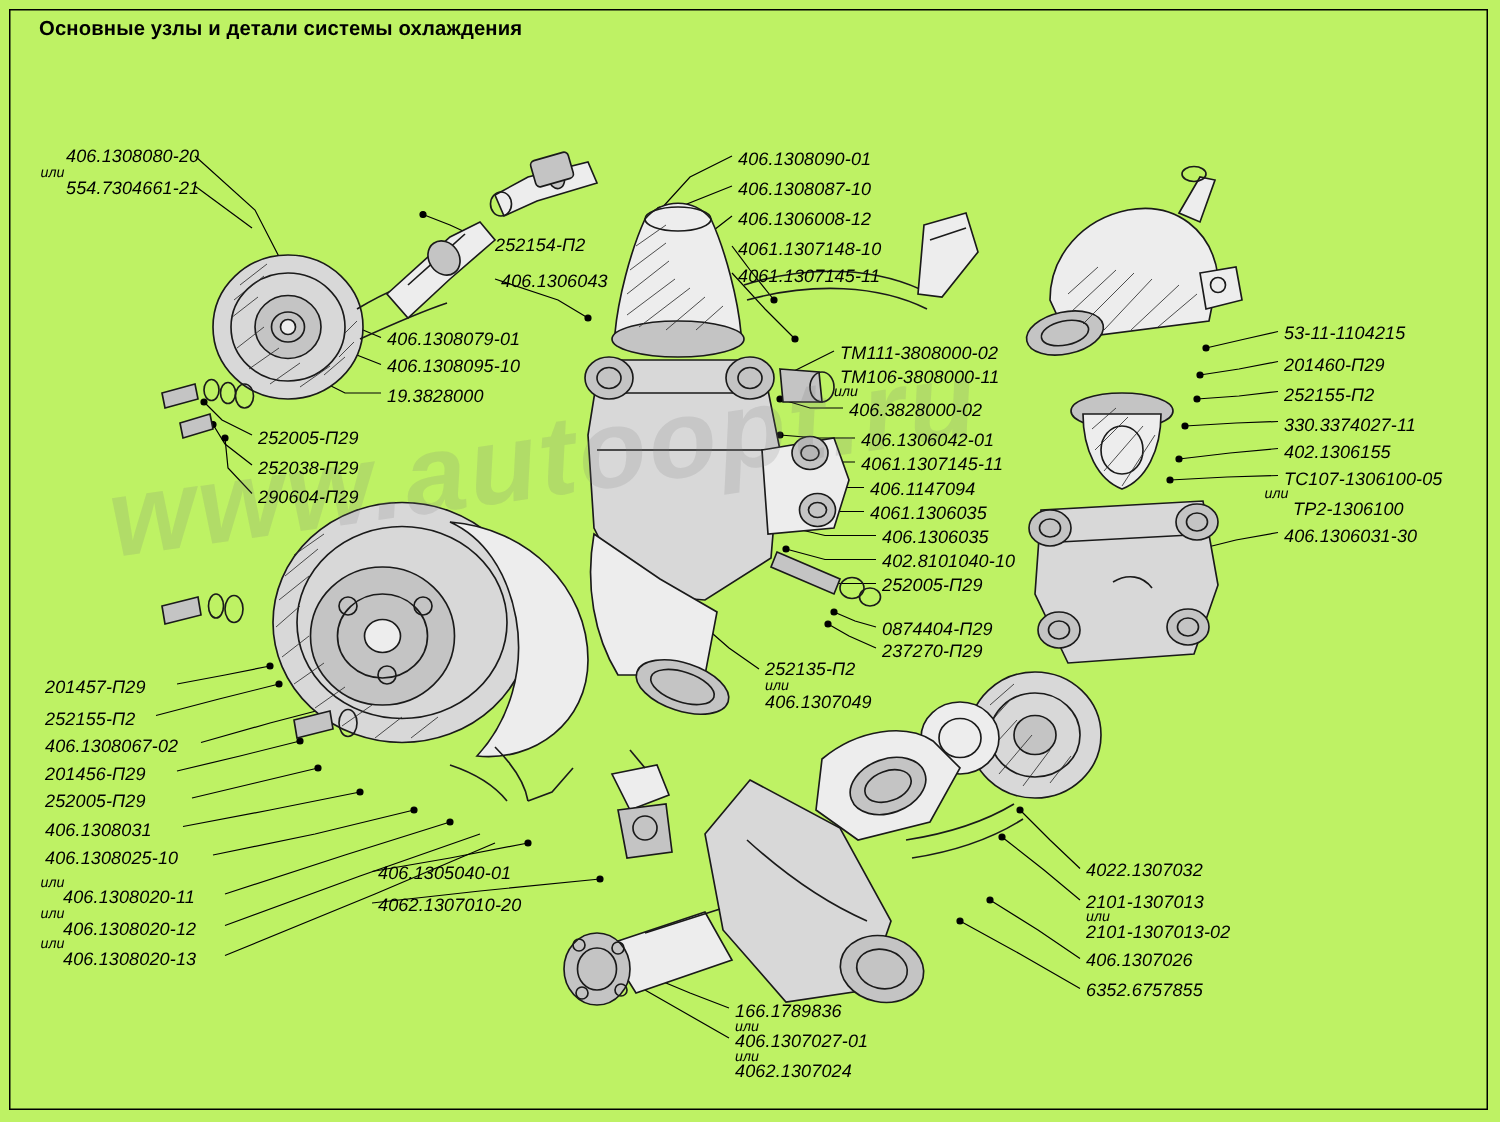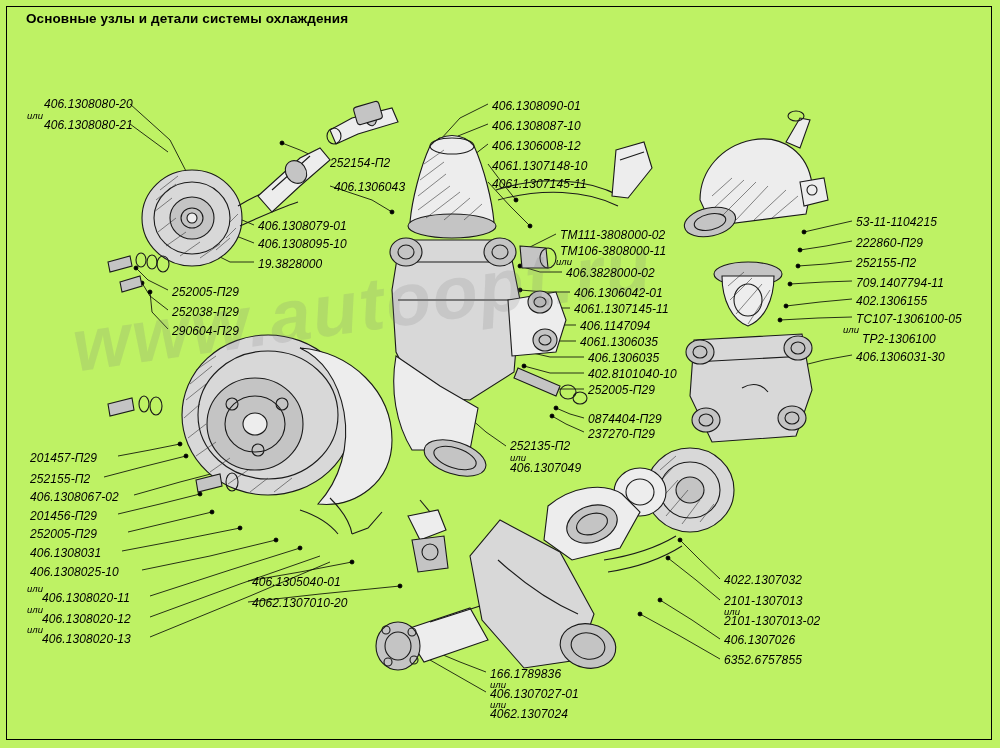--- a/index.html
+++ b/index.html
@@ -352,21 +352,21 @@
 
       <path class="shp" d="M604,560 C630,556 656,548 676,536"></path>
       <path class="shp" d="M608,572 C634,568 660,560 682,546"></path>
     </g>
   </svg>
 
   <div id="watermark">www.autoopt.ru</div>
 
   <div>
     <div class="lbl" style="left:44px;  top:98px;">406.1308080-20</div>
-    <div class="lbl" style="left:44px;  top:119px;">406.1308080-21</div>
+    <div class="lbl" style="left:44px;  top:119px;">554.7304661-21</div>
     <div class="lbl" style="left:330px; top:157px;">252154-П2</div>
     <div class="lbl" style="left:334px; top:181px;">406.1306043</div>
     <div class="lbl" style="left:258px; top:220px;">406.1308079-01</div>
     <div class="lbl" style="left:258px; top:238px;">406.1308095-10</div>
     <div class="lbl" style="left:258px; top:258px;">19.3828000</div>
     <div class="lbl" style="left:172px; top:286px;">252005-П29</div>
     <div class="lbl" style="left:172px; top:306px;">252038-П29</div>
     <div class="lbl" style="left:172px; top:325px;">290604-П29</div>
 
     <div class="lbl" style="left:492px; top:100px;">406.1308090-01</div>
@@ -384,23 +384,23 @@
     <div class="lbl" style="left:548px; top:336px;margin-left:32px;">4061.1306035</div>
     <div class="lbl" style="left:588px; top:352px;">406.1306035</div>
     <div class="lbl" style="left:588px; top:368px;">402.8101040-10</div>
     <div class="lbl" style="left:588px; top:384px;">252005-П29</div>
     <div class="lbl" style="left:588px; top:413px;">0874404-П29</div>
     <div class="lbl" style="left:588px; top:428px;">237270-П29</div>
     <div class="lbl" style="left:510px; top:440px;">252135-П2</div>
     <div class="lbl" style="left:510px; top:462px;">406.1307049</div>
 
     <div class="lbl" style="left:856px; top:216px;">53-11-1104215</div>
-    <div class="lbl" style="left:856px; top:237px;">222860-П29</div>
+    <div class="lbl" style="left:856px; top:237px;">201460-П29</div>
     <div class="lbl" style="left:856px; top:257px;">252155-П2</div>
-    <div class="lbl" style="left:856px; top:277px;">709.1407794-11</div>
+    <div class="lbl" style="left:856px; top:277px;">330.3374027-11</div>
     <div class="lbl" style="left:856px; top:295px;">402.1306155</div>
     <div class="lbl" style="left:856px; top:313px;">ТС107-1306100-05</div>
     <div class="lbl" style="left:862px; top:333px;">ТР2-1306100</div>
     <div class="lbl" style="left:856px; top:351px;">406.1306031-30</div>
 
     <div class="lbl" style="left:30px;  top:452px;">201457-П29</div>
     <div class="lbl" style="left:30px;  top:473px;">252155-П2</div>
     <div class="lbl" style="left:30px;  top:491px;">406.1308067-02</div>
     <div class="lbl" style="left:30px;  top:510px;">201456-П29</div>
     <div class="lbl" style="left:30px;  top:528px;">252005-П29</div>

